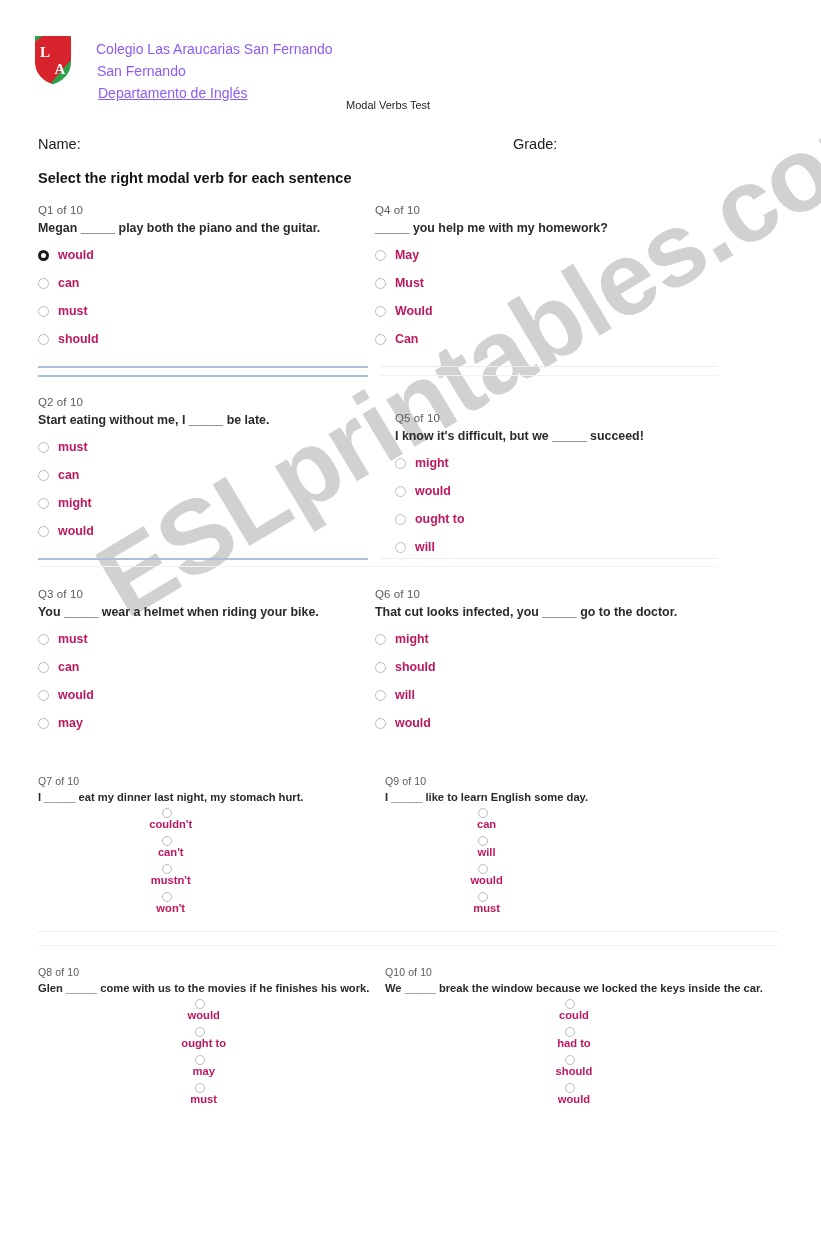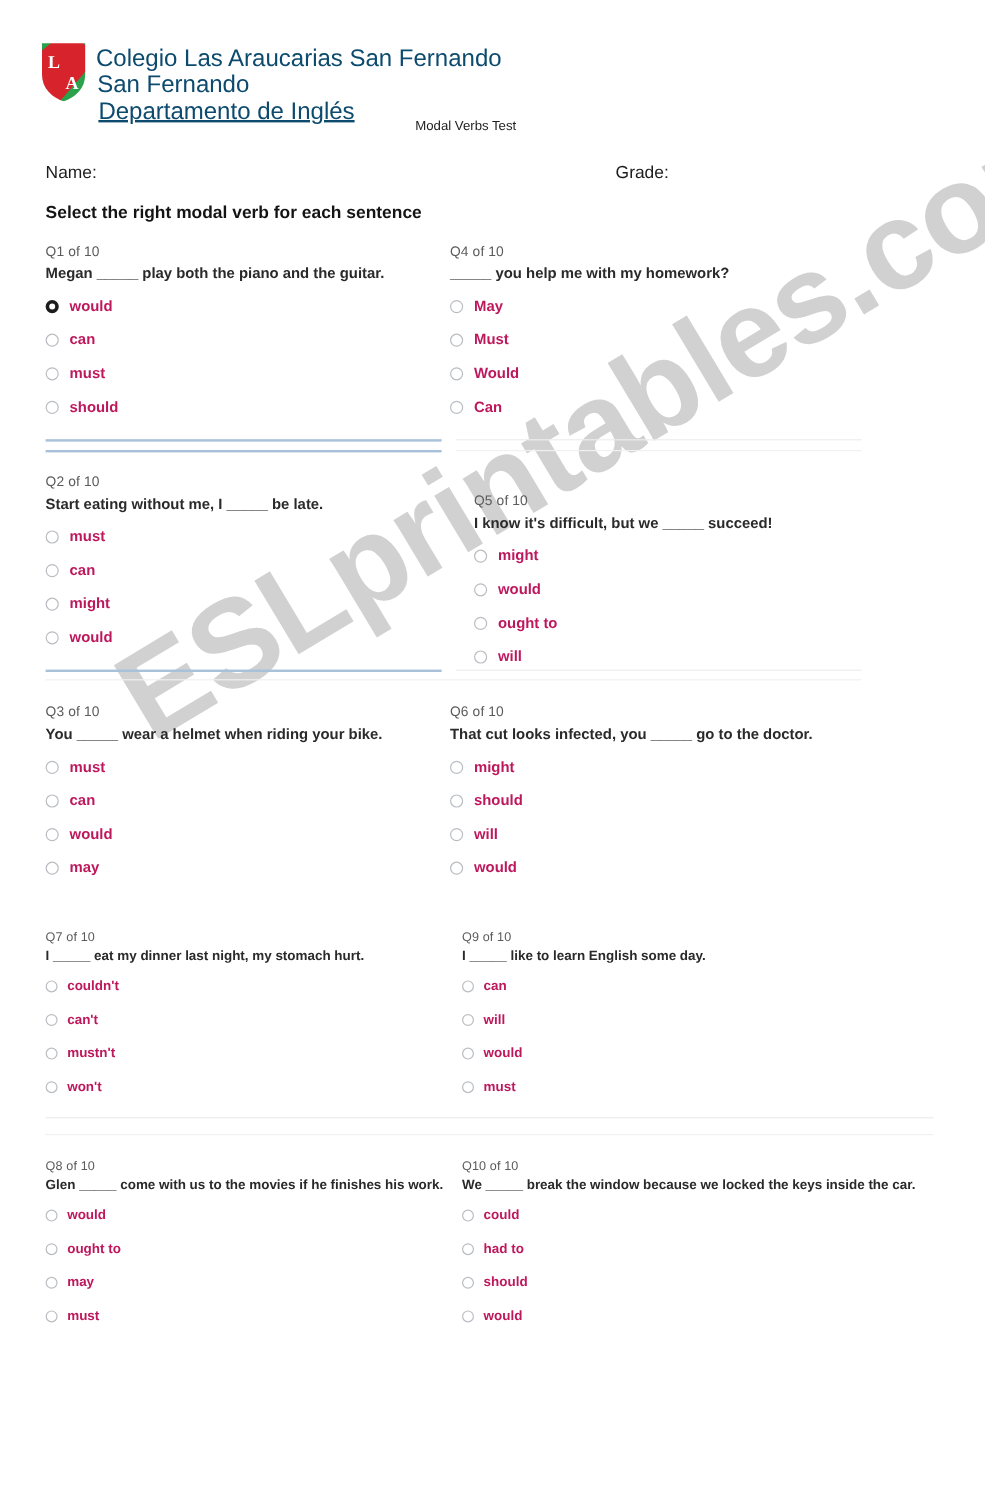--- a/index.html
+++ b/index.html
@@ -58,25 +58,25 @@
   }
   .logo {
     position: absolute;
     left: 31px;
     top: 32px;
     width: 44px;
     height: 56px;
   }
   .school-lines {
     position: absolute;
-    left: 80px;
+    left: 96px;
     top: 38px;
     line-height: 22px;
-    font-size: 20px;
-    color: #0c4a6e;
+    font-size: 14px;
+    color: #8b5cf6;
   }
   .school-lines div { white-space: nowrap; }
   .school-line2 { padding-left: 1px; }
   .school-line3 { padding-left: 2px; text-decoration: underline; }
 
   .doc-title {
     position: absolute;
     left: 346px;
     top: 99px;
     font-size: 11px;
@@ -165,21 +165,21 @@
   .option-label {
     font-size: 12.4px;
     font-weight: bold;
     color: #be185d;
     white-space: nowrap;
   }
 
   
   .qblock.small .qnum { font-size: 10.5px; margin-bottom: 4px; }
   .qblock.small .qtext { font-size: 11.2px; margin-bottom: 5px; }
-  .qblock.small .option { height: 28px; }
+  .qblock.small .option { height: 28px; flex-direction: column; }
   .qblock.small .option-label { font-size: 11.2px; }
   .qblock.small .radio { width: 10px; height: 10px; margin-right: 8px; }
 
   
   .divider {
     position: absolute;
     height: 1px;
     z-index: 7;
   }
   .divider.blue   { background: #a8c0d8; height: 1.6px; }

